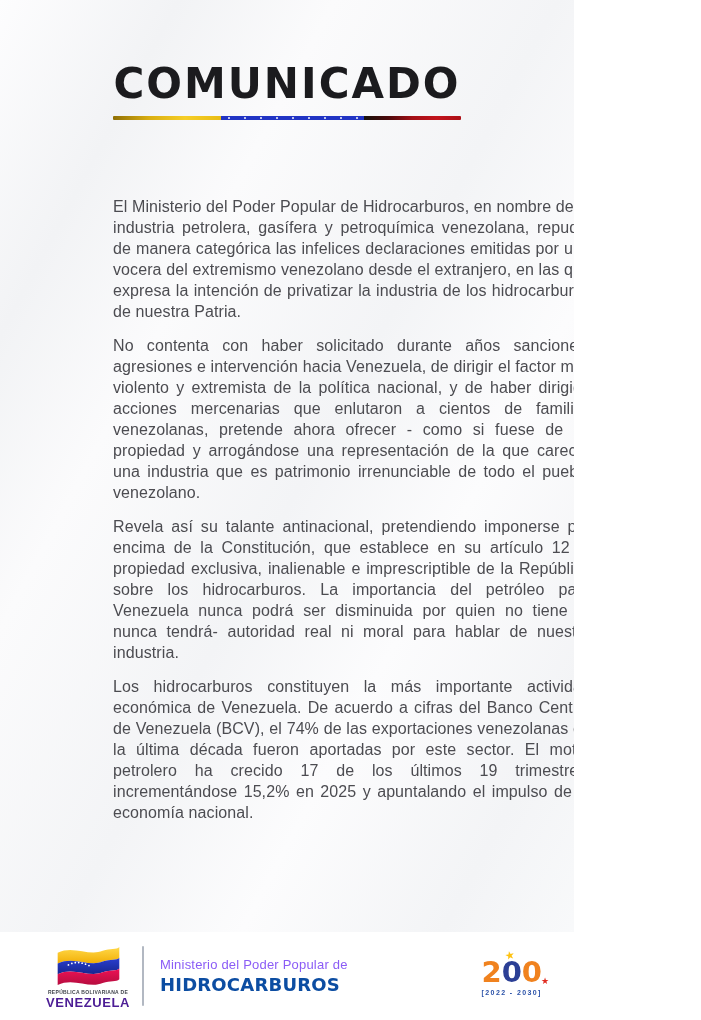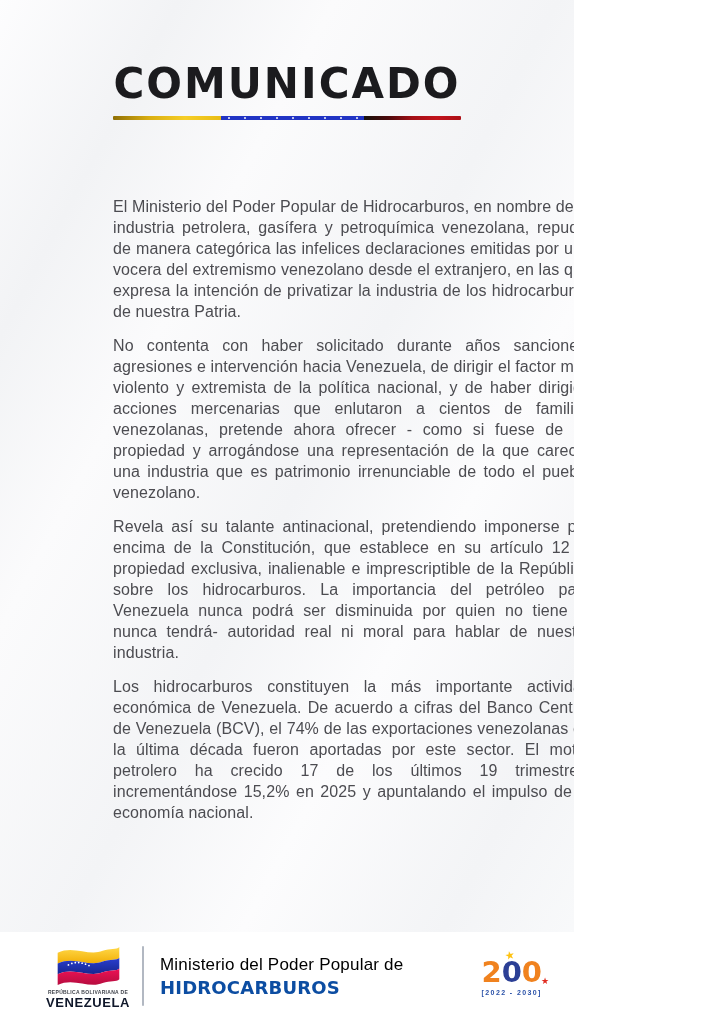--- a/index.html
+++ b/index.html
@@ -75,30 +75,30 @@
   .flag-block {
     display: flex; flex-direction: column; align-items: center;
     width: 84px;
   }
   .flag-svg { width: 70px; height: 45px; display: block; }
   .republic-label {
     font-size: 5px; font-weight: 700; color: #41454d;
     letter-spacing: 0.3px; margin-top: 1px; white-space: nowrap;
   }
   .country-name {
-    font-size: 13px; font-weight: 800; color: #0f172a;
+    font-size: 13px; font-weight: 800; color: #4c1d95;
     letter-spacing: 0.6px;
   }
   .footer-divider {
     width: 2px; height: 60px; background: #b2b8c2;
     margin: 0 16px 0 12px; border-radius: 1px;
   }
   .ministry-block { display: flex; flex-direction: column; justify-content: center; }
   .ministry-line1 {
-    font-size: 17px; font-weight: 500; color: #000000; letter-spacing: 0.2px;
+    font-size: 13px; font-weight: 500; color: #8b5cf6; letter-spacing: 0.2px;
   }
   .ministry-line2 {
     font-size: 18px; font-weight: 800; color: #0c4da2;
     letter-spacing: 0.2px; margin-top: 2px;
     font-family: "DejaVu Sans", "Liberation Sans", sans-serif;
   }
 
   .brand-right { margin-left: auto; display: flex; flex-direction: column; align-items: center; }
   .bicentennial {
     position: relative;

